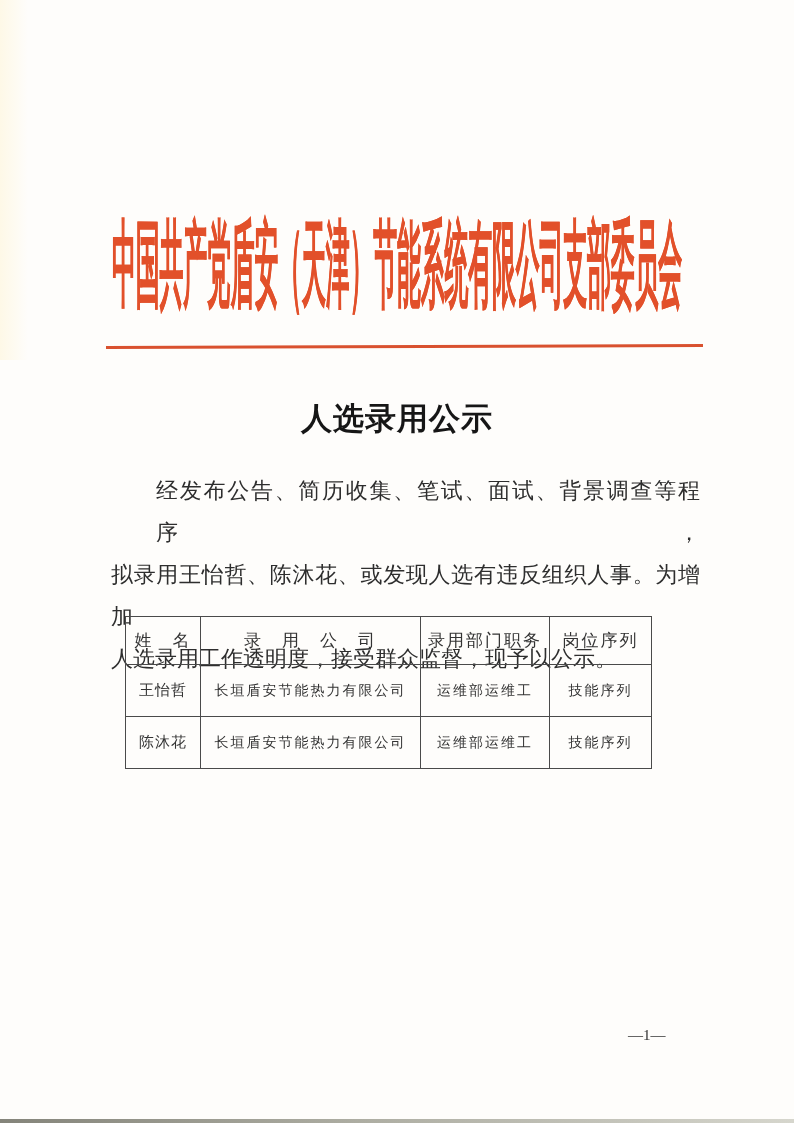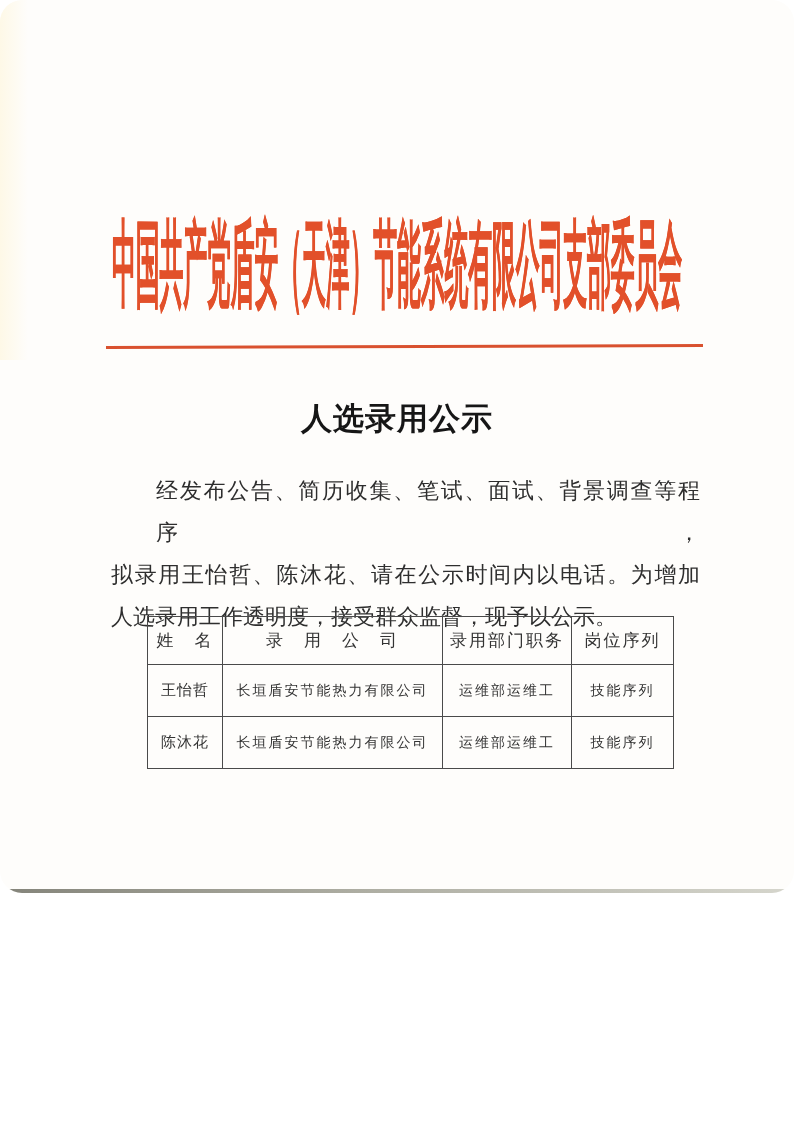--- a/index.html
+++ b/index.html
@@ -1,25 +1,24 @@
 <!DOCTYPE html>
 <html><head>
 <meta charset="utf-8">
 <style>
   * { margin: 0; padding: 0; box-sizing: border-box; }
   html, body { background: #ffffff; }
   .page {
     position: relative;
     width: 794px;
-    height: 893px;
+    height: 1123px;
     background: #fefdfb;
     overflow: hidden;
     font-family: "Liberation Serif", serif;
     color: #2a2a2a;
-    border-radius: 22px;
   }
   
   .scan-tint {
     position: absolute; left: 0; top: 0; width: 28px; height: 360px;
     background: linear-gradient(to right, rgba(255,243,206,0.45), rgba(255,243,206,0));
     pointer-events: none;
   }
   
   .scan-edge {
     position: absolute; left: 0; right: 0; bottom: 0; height: 4px;
@@ -69,21 +68,21 @@
     white-space: nowrap;
   }
   .line.fill {
     white-space: normal;
     text-align: justify;
     text-align-last: justify;
   }
   .line.indent { padding-left: 45px; }
   
   .rec-table {
-    position: absolute; top: 616px; left: 147px;
+    position: absolute; top: 616px; left: 125px;
     border-collapse: collapse;
     table-layout: fixed;
     font-family: Liberation Serif, serif;
     color: #333333;
   }
   .rec-table th, .rec-table td {
     border: 1.5px solid #4a4a4a;
     text-align: center;
     vertical-align: middle;
     font-weight: normal;
@@ -122,21 +121,21 @@
   <div class="letterhead">
     <span class="org">中国共产党盾安（天津）节能系统有限公司支部委员会</span>
   </div>
 
   <div class="red-rule"></div>
 
   <div class="doc-title">人选录用公示</div>
 
   <div class="para para-1">
     <div class="line fill indent">经发布公告、简历收集、笔试、面试、背景调查等程序，</div>
-    <div class="line fill">拟录用王怡哲、陈沐花、请在公示时间内以电话。为增加</div>
+    <div class="line fill">拟录用王怡哲、陈沐花、或发现人选有违反组织人事。为增加</div>
     <div class="line">人选录用工作透明度，接受群众监督，现予以公示。</div>
   </div>
 
   <table class="rec-table">
     <colgroup>
       <col class="col-name">
       <col class="col-company">
       <col class="col-dept">
       <col class="col-seq">
     </colgroup>

